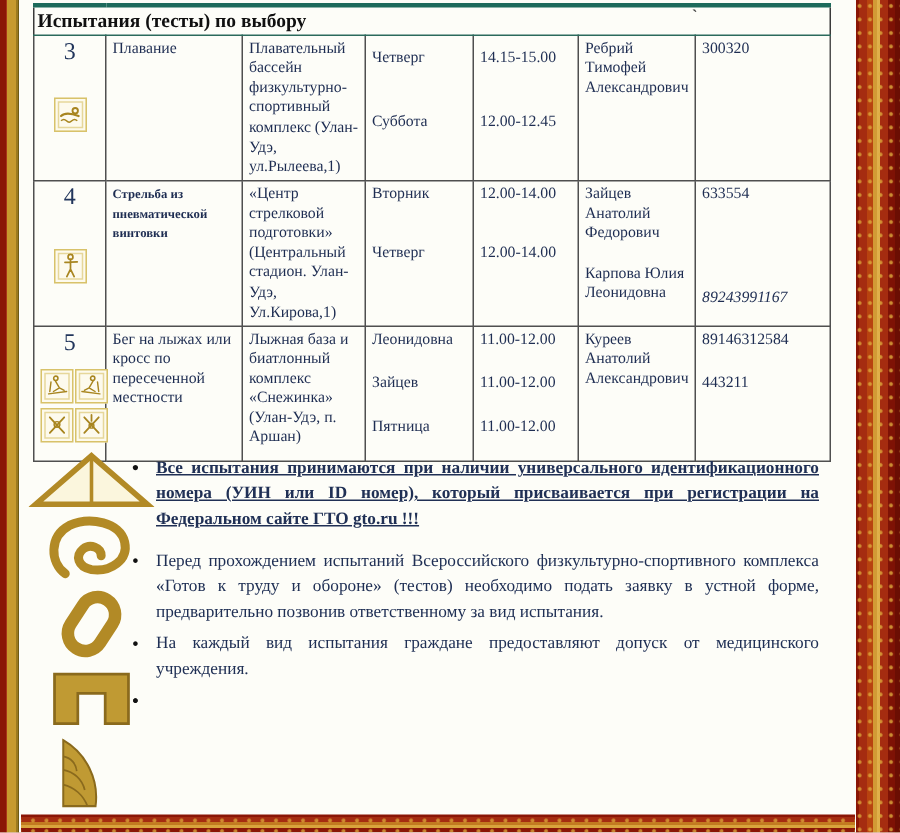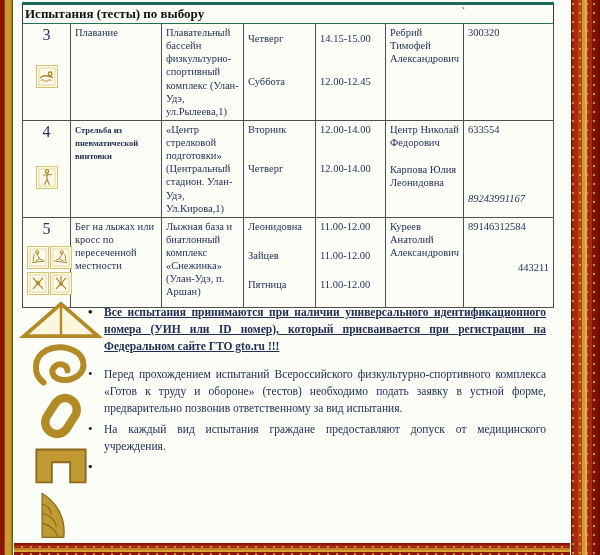--- a/index.html
+++ b/index.html
@@ -54,21 +54,21 @@
   }
   .tbl td.numcell{ text-align:center; padding-top:1px; }
   .num{ font-size:16px; color:#22365c; }
   .artifact{ position:absolute; right:88px; top:0; font-size:11px; color:#444; }
 
   .r3{ height:95px; } .r4{ height:93px; } .r5{ height:90px; }
   .sport-small{ font-size:8.5px; font-weight:bold; line-height:1.3; }
 
   .ln{ white-space:nowrap; }
   .mt6{ margin-top:6px; } .mt26{ margin-top:26px; } .mt30{ margin-top:30px; }
-  .mt14{ margin-top:14px; } .mt16{ margin-top:16px; } .mt22{ margin-top:28px;text-align:right; }
+  .mt14{ margin-top:14px; } .mt16{ margin-top:16px; } .mt22{ margin-top:16px; }
   .mt56{ margin-top:56px;font-style:italic; } .wrap{ white-space:normal; }
 
   
   .stamp{
     width:20px; height:21px; background:#fdfaed;
     border:1px solid #d8c26a; box-shadow:inset 0 0 0 1.5px #fdfaed, inset 0 0 0 2.5px #e6d79a;
     display:flex; align-items:center; justify-content:center;
   }
   .stamp-solo{ margin:20px auto 0; }
   .stamp-grid{ display:grid; grid-template-columns:20px 20px; gap:3px; width:45px; margin:7px auto 0; }
@@ -159,21 +159,21 @@
         <td><span>«Центр стрелковой подготовки» (Центральный стадион. Улан-Удэ, Ул.Кирова,1)</span></td>
         <td>
           <div class="ln">Вторник</div>
           <div class="ln mt26">Четверг</div>
         </td>
         <td>
           <div class="ln">12.00-14.00</div>
           <div class="ln mt26">12.00-14.00</div>
         </td>
         <td>
-          <div class="wrap">Центр Николай Федорович</div>
+          <div class="wrap">Зайцев Анатолий Федорович</div>
           <div class="wrap mt14">Карпова Юлия Леонидовна</div>
         </td>
         <td>
           <div class="ln">633554</div>
           <div class="ln mt56">89243991167</div>
         </td>
       </tr>
 
       <tr class="r5">
         <td class="numcell">

